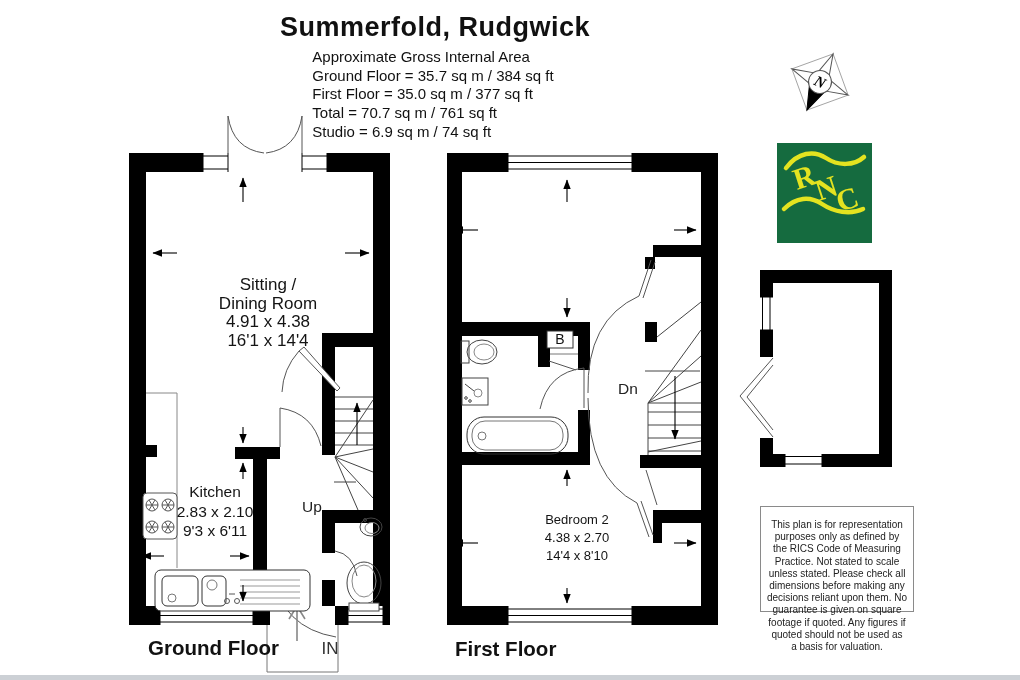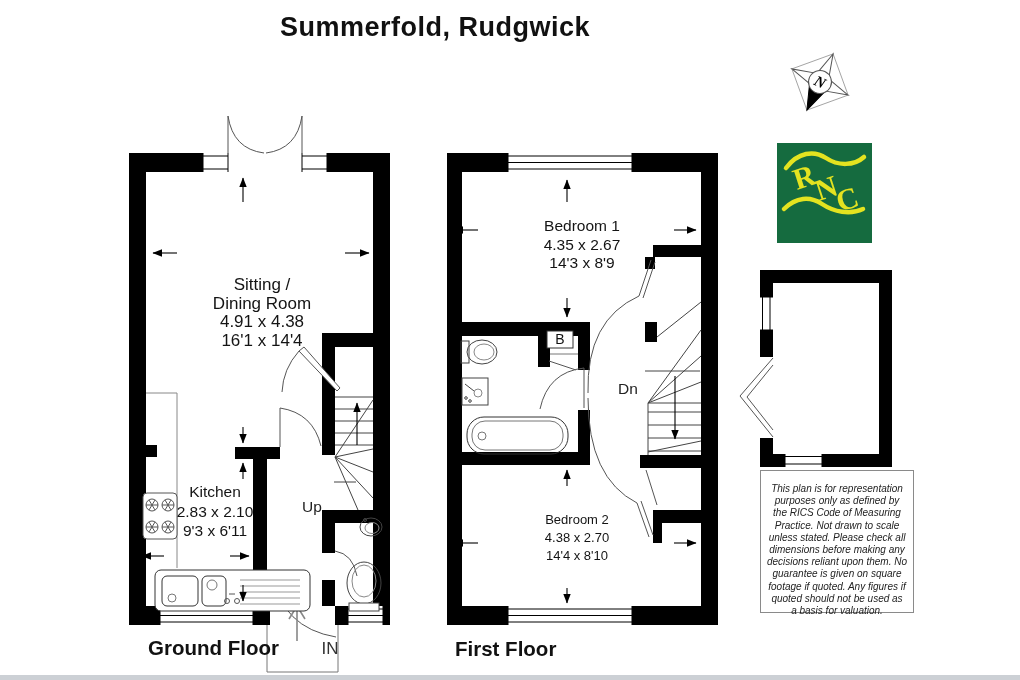--- a/index.html
+++ b/index.html
@@ -249,60 +249,62 @@
       <path d="M786,168 C798,152 814,150 826,158 C838,166 854,166 864,157" fill="none" stroke-width="4.5" stroke-linecap="round" stroke="#E4E320"></path>
       <path d="M784,209 C796,197 810,196 822,204 C834,212 850,215 863,209" fill="none" stroke-width="4.5" stroke-linecap="round" stroke="#E4E320"></path>
       <text x="797" y="190" font-family="Liberation Serif, serif" font-size="30" font-weight="bold" transform="rotate(-18 797 190)" fill="#E4E320">R</text>
       <text x="819" y="201" font-family="Liberation Serif, serif" font-size="30" font-weight="bold" transform="rotate(-18 819 201)" fill="#E4E320">N</text>
       <text x="840" y="212" font-family="Liberation Serif, serif" font-size="30" font-weight="bold" transform="rotate(-18 840 212)" fill="#E4E320">C</text>
     </g>
   </svg>
 
   <div class="abs ctr title" style="left:435px;top:12px;">Summerfold, Rudgwick</div>
 
-
-  <div class="room-label" style="left:262px;top:276px;font-size:17px;line-height:18.5px;">
+  <div class="abs ctr area" style="left:433px;top:48px;">
+    <div>Approximate Gross Internal Area</div>
+    <div>Ground Floor = 35.7 sq m / 384 sq ft</div>
+    <div>First Floor = 35.0 sq m / 377 sq ft</div>
+    <div>Total = 70.7 sq m / 761 sq ft</div>
+    <div>Studio = 6.9 sq m / 74 sq ft</div>
+  </div>
+
+  <div class="room-label" style="left:268px;top:276px;font-size:17px;line-height:18.5px;">
     <div>Sitting /</div>
     <div>Dining Room</div>
     <div>4.91 x 4.38</div>
     <div>16'1 x 14'4</div>
   </div>
 
   <div class="room-label" style="left:215px;top:482px;font-size:15.5px;line-height:19.5px;">
     <div>Kitchen</div>
     <div>2.83 x 2.10</div>
     <div>9'3 x 6'11</div>
   </div>
 
-  <div class="room-label" style="left:582px;top:217px;font-size:15.5px;line-height:18.5px;">
-    <div>Bedroom 1</div>
-    <div>4.35 x 2.67</div>
-    <div>14'3 x 8'9</div>
-  </div>
 
   <div class="room-label" style="left:577px;top:511px;font-size:13px;line-height:18px;">
     <div>Bedroom 2</div>
     <div>4.38 x 2.70</div>
     <div>14'4 x 8'10</div>
   </div>
 
 
   <div class="abs ctr small-label" style="left:312px;top:473px;margin-top:25px;">Up</div>
   <div class="abs ctr small-label" style="left:628px;top:362px;margin-top:18px;">Dn</div>
   <div class="abs ctr" style="left:298px;top:639px;font-size:17px;color:#333;margin-left:32px;">IN</div>
   <div class="abs ctr" style="left:560px;top:331px;font-size:14px;">B</div>
 
   <div class="abs floor-label" style="left:148px;top:636px;">Ground Floor</div>
   <div class="abs floor-label" style="left:455px;top:637px;text-align:right;">First Floor</div>
 
-  <div class="abs disc" style="left:760px;top:470px;width:154px;height:143px;font-style:italic;">
+  <div class="abs disc" style="left:760px;top:506px;width:154px;height:106px;">
     <div>This plan is for representation</div>
     <div>purposes only as defined by</div>
     <div>the RICS Code of Measuring</div>
-    <div>Practice. Not drawn to scale</div>
+    <div>Practice. Not stated to scale</div>
     <div>unless stated. Please check all</div>
     <div>dimensions before making any</div>
     <div>decisions reliant upon them. No</div>
     <div>guarantee is given on square</div>
     <div>footage if quoted. Any figures if</div>
     <div>quoted should not be used as</div>
     <div>a basis for valuation.</div>
   </div>
 
   <div class="bottom-strip"></div>

